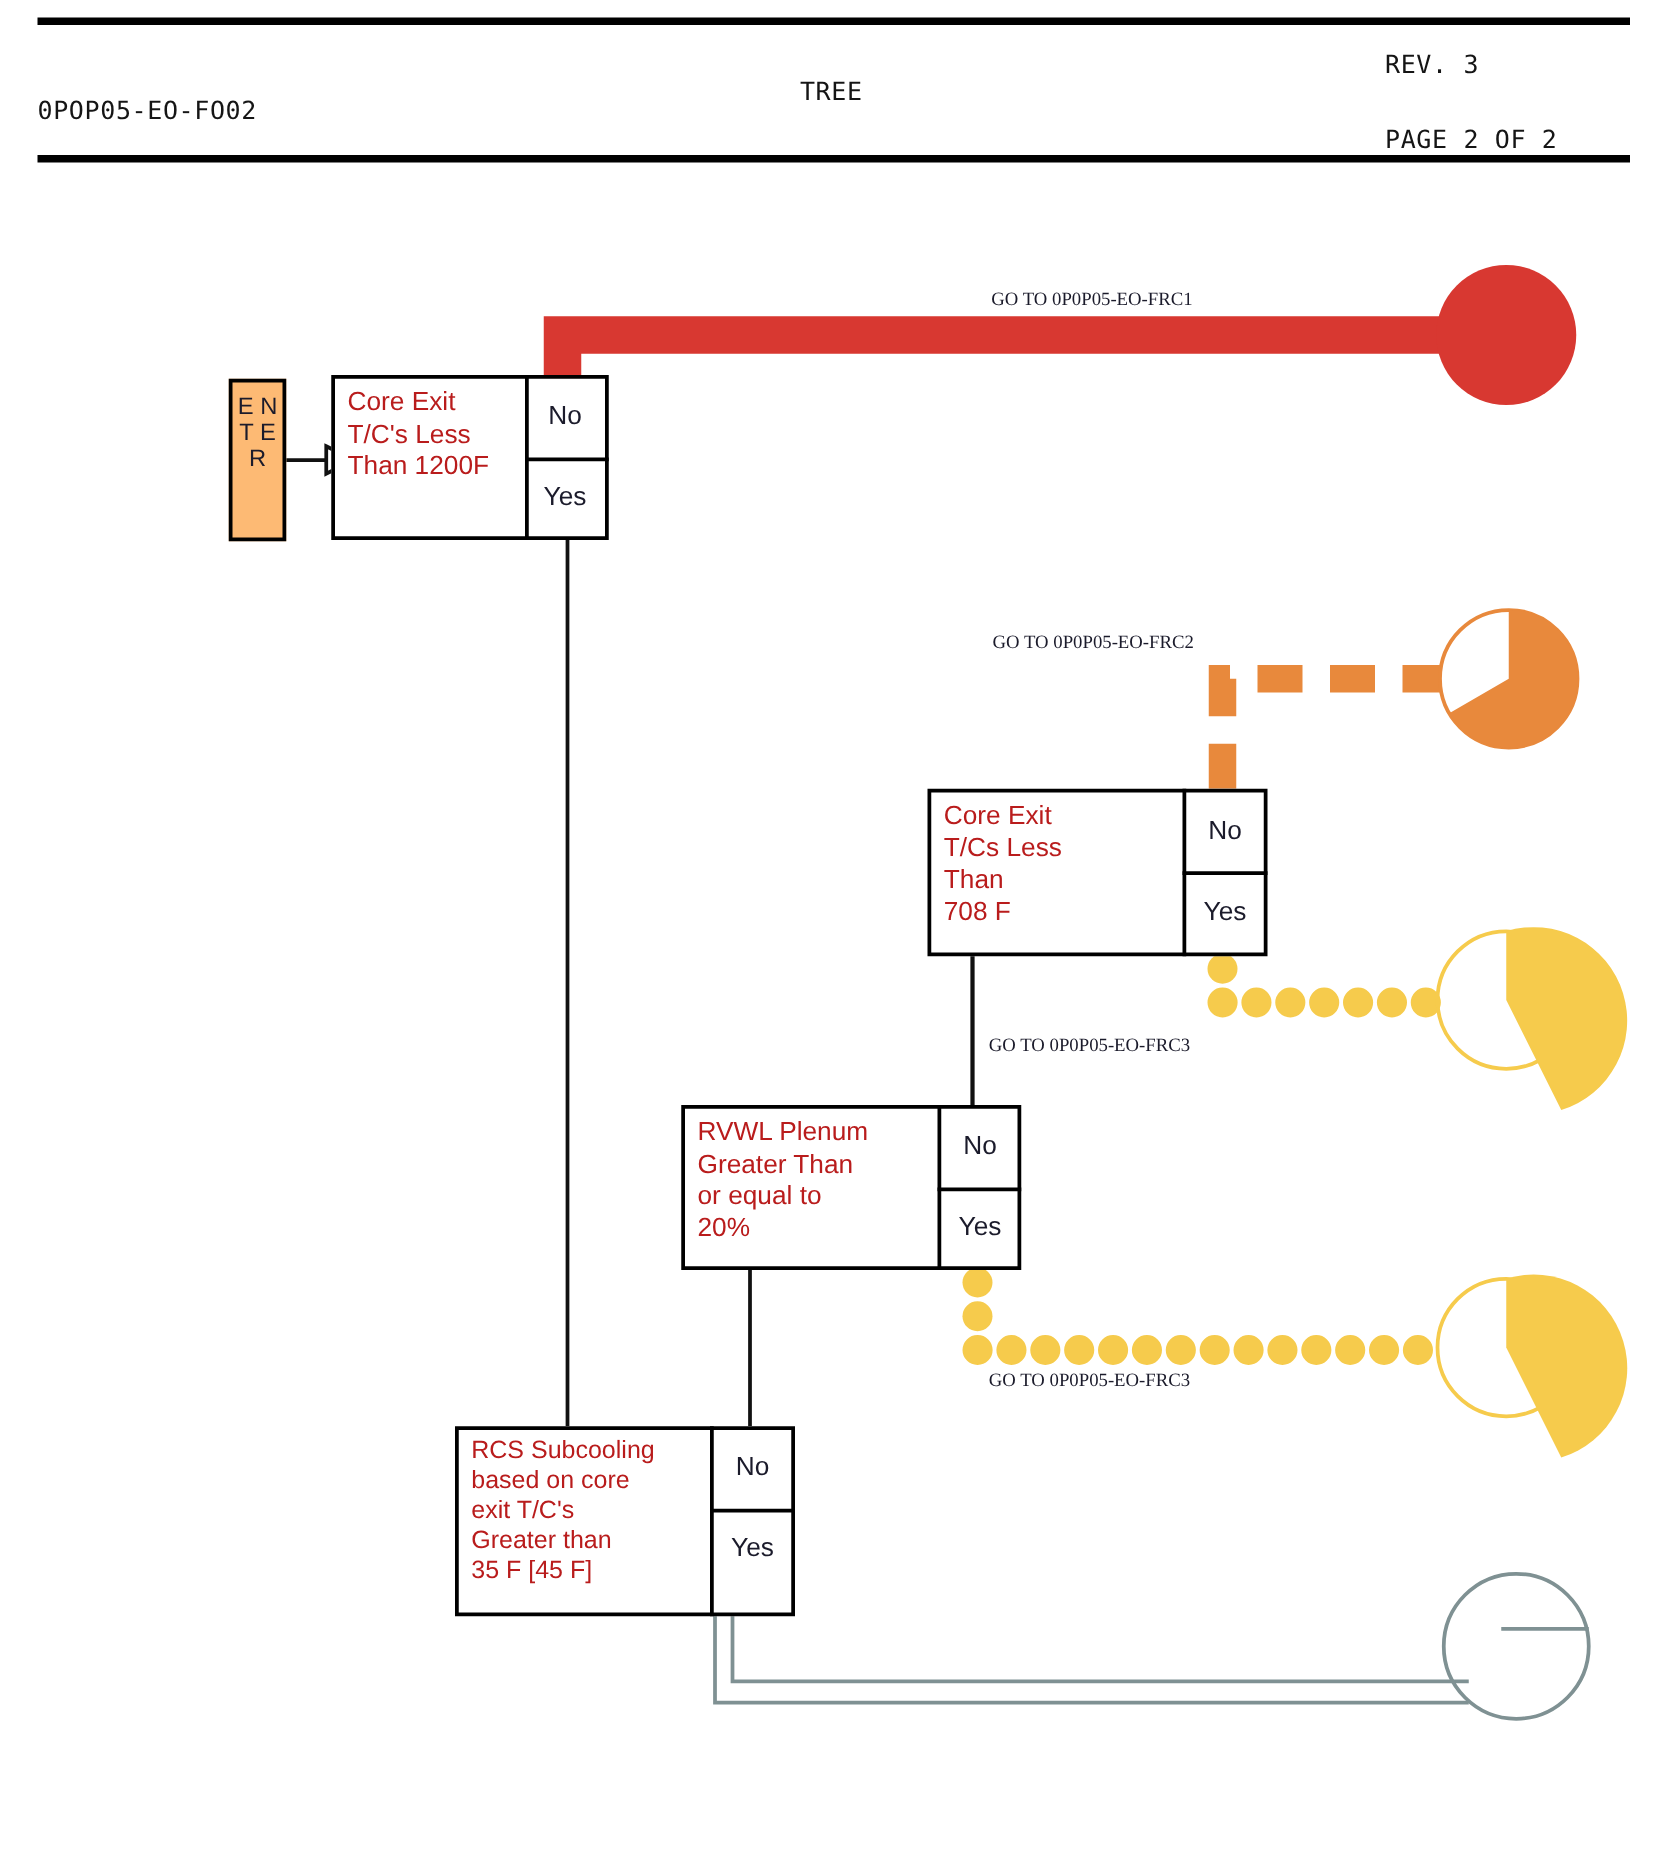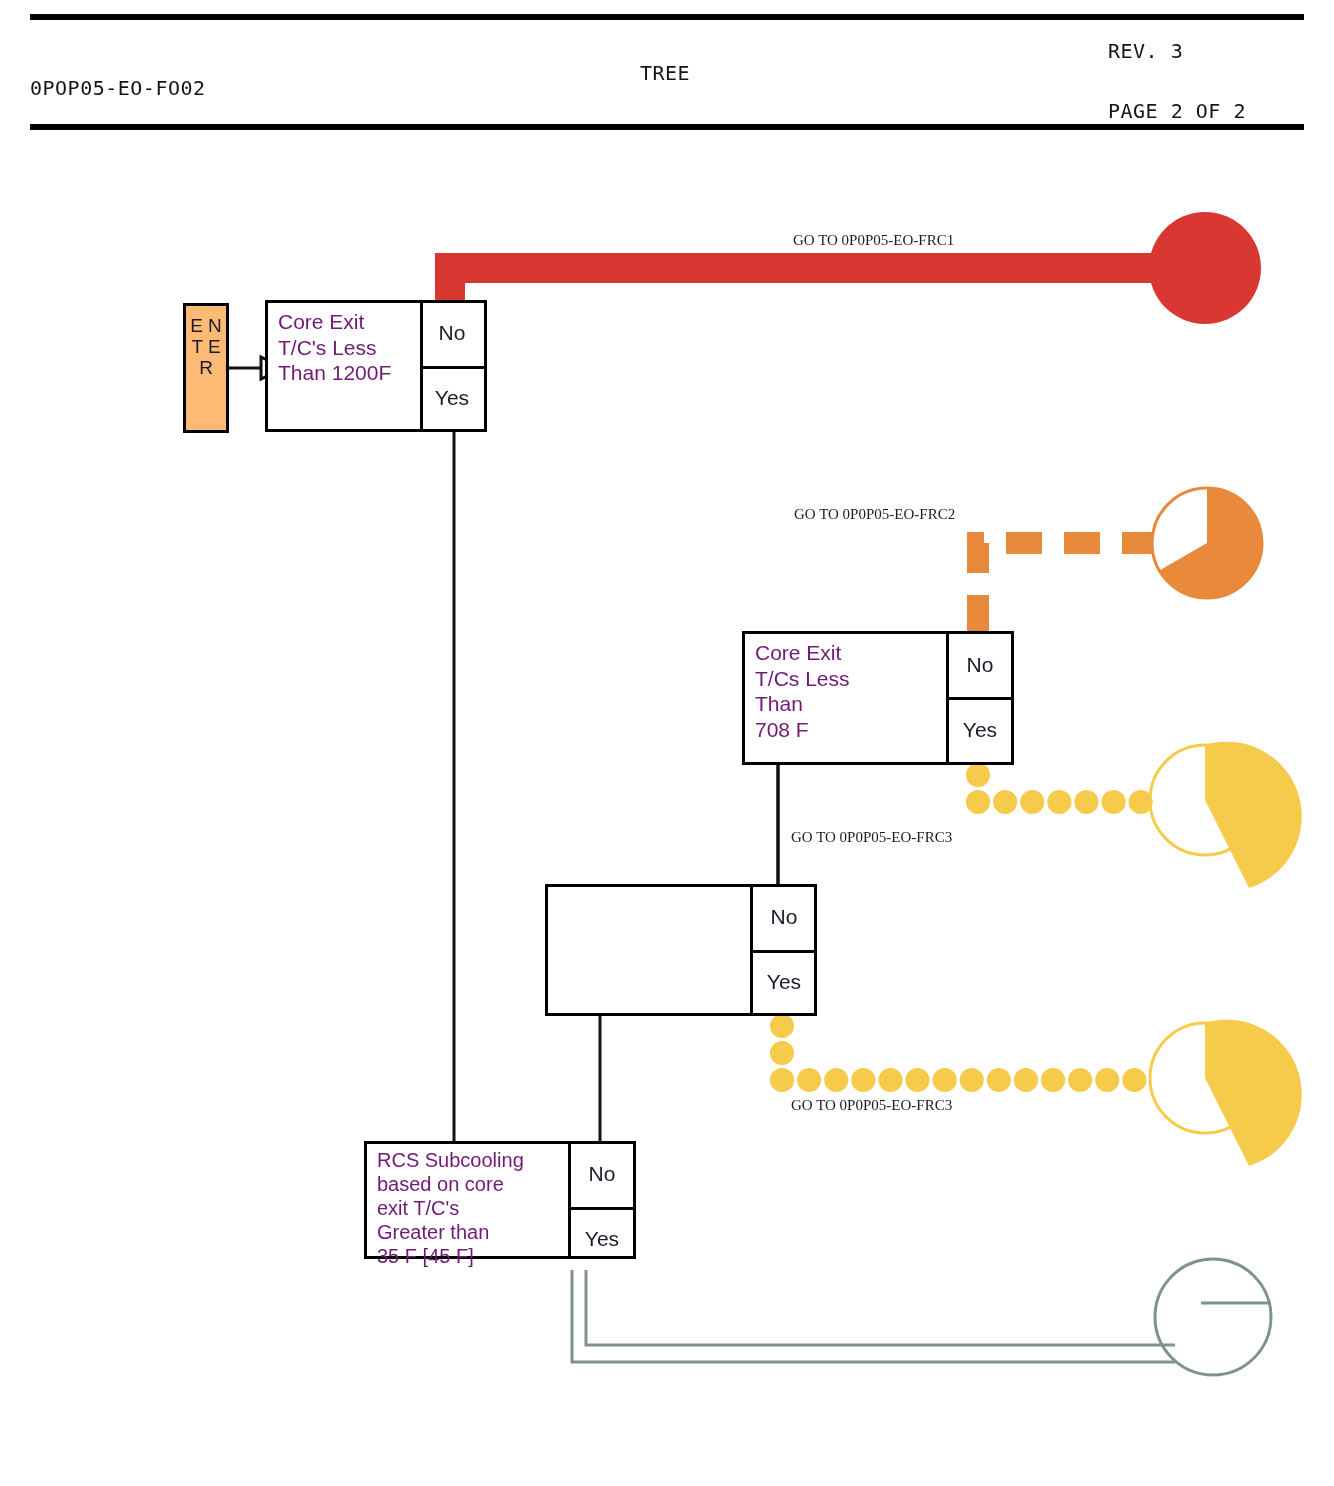--- a/index.html
+++ b/index.html
@@ -80,21 +80,21 @@
     border: 3px solid #000;
     background: #fff;
   }
   .dbox .prompt {
     position: absolute;
     left: 10px;
     top: 6px;
     right: 0;
     font-size: 21px;
     line-height: 25.5px;
-    color: #701a75;
+    color: #b91c1c;
     white-space: pre-line;
   }
   .dbox .vdiv {
     position: absolute;
     top: -3px;
     bottom: -3px;
     width: 3px;
     background: #000;
   }
   .dbox .hdiv {
@@ -247,27 +247,31 @@
 T/Cs Less
 Than
 708  F</div>
     <div class="vdiv" style="left:201px;"></div>
     <div class="hdiv" style="left:201px; right:-3px; top:63px;"></div>
     <div class="ans" style="left:201px; width:68px; top:19px;">No</div>
     <div class="ans" style="left:201px; width:68px; top:84px;">Yes</div>
   </div>
 
   <div class="dbox" id="box3" style="left:545px; top:884px; width:272px; height:132px;">
+    <div class="prompt">RVWL Plenum
+Greater Than
+or equal to
+20%</div>
     <div class="vdiv" style="left:202px;"></div>
     <div class="hdiv" style="left:202px; right:-3px; top:63px;"></div>
     <div class="ans" style="left:202px; width:68px; top:18px;">No</div>
     <div class="ans" style="left:202px; width:68px; top:83px;">Yes</div>
   </div>
 
-  <div class="dbox" id="box4" style="left:364px; top:1141px; width:272px; height:118px;">
+  <div class="dbox" id="box4" style="left:364px; top:1141px; width:272px; height:152px;">
     <div class="prompt" style="line-height:24px; font-size:20px; top:4px;">RCS Subcooling
 based on core
 exit T/C's
 Greater than
 35 F [45 F]</div>
     <div class="vdiv" style="left:201px;"></div>
     <div class="hdiv" style="left:201px; right:-3px; top:63px;"></div>
     <div class="ans" style="left:201px; width:68px; top:18px;">No</div>
     <div class="ans" style="left:201px; width:68px; top:83px;">Yes</div>
   </div>

